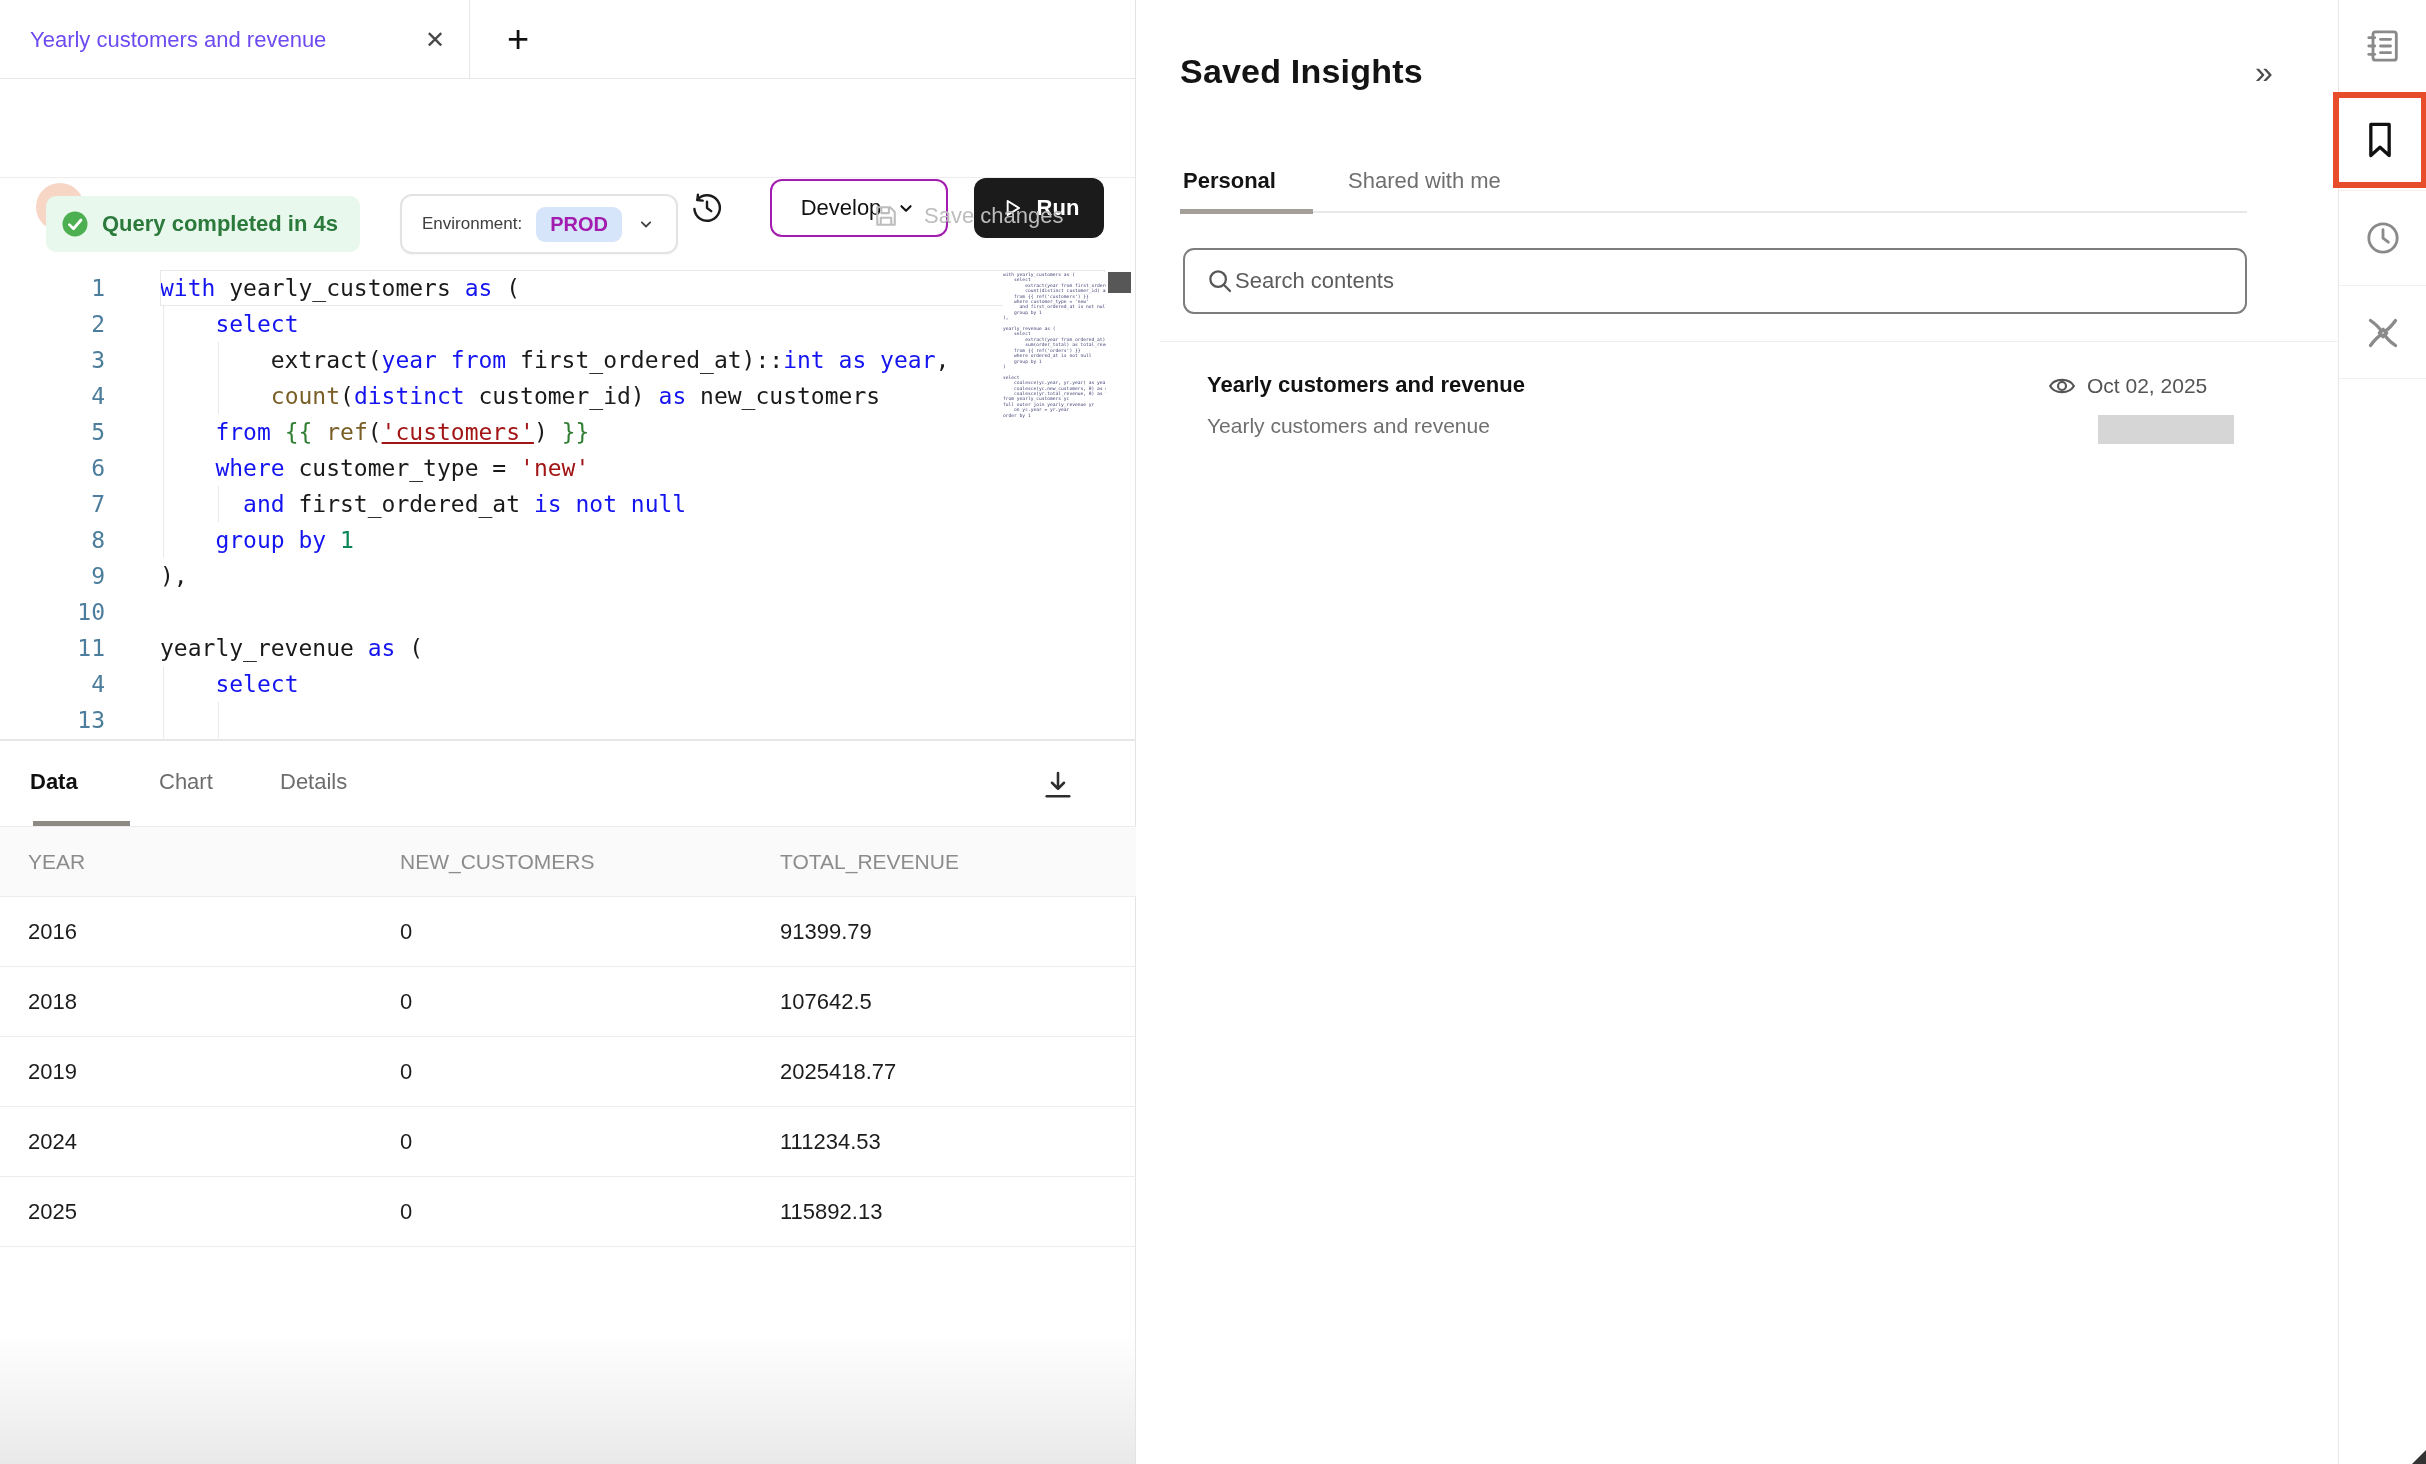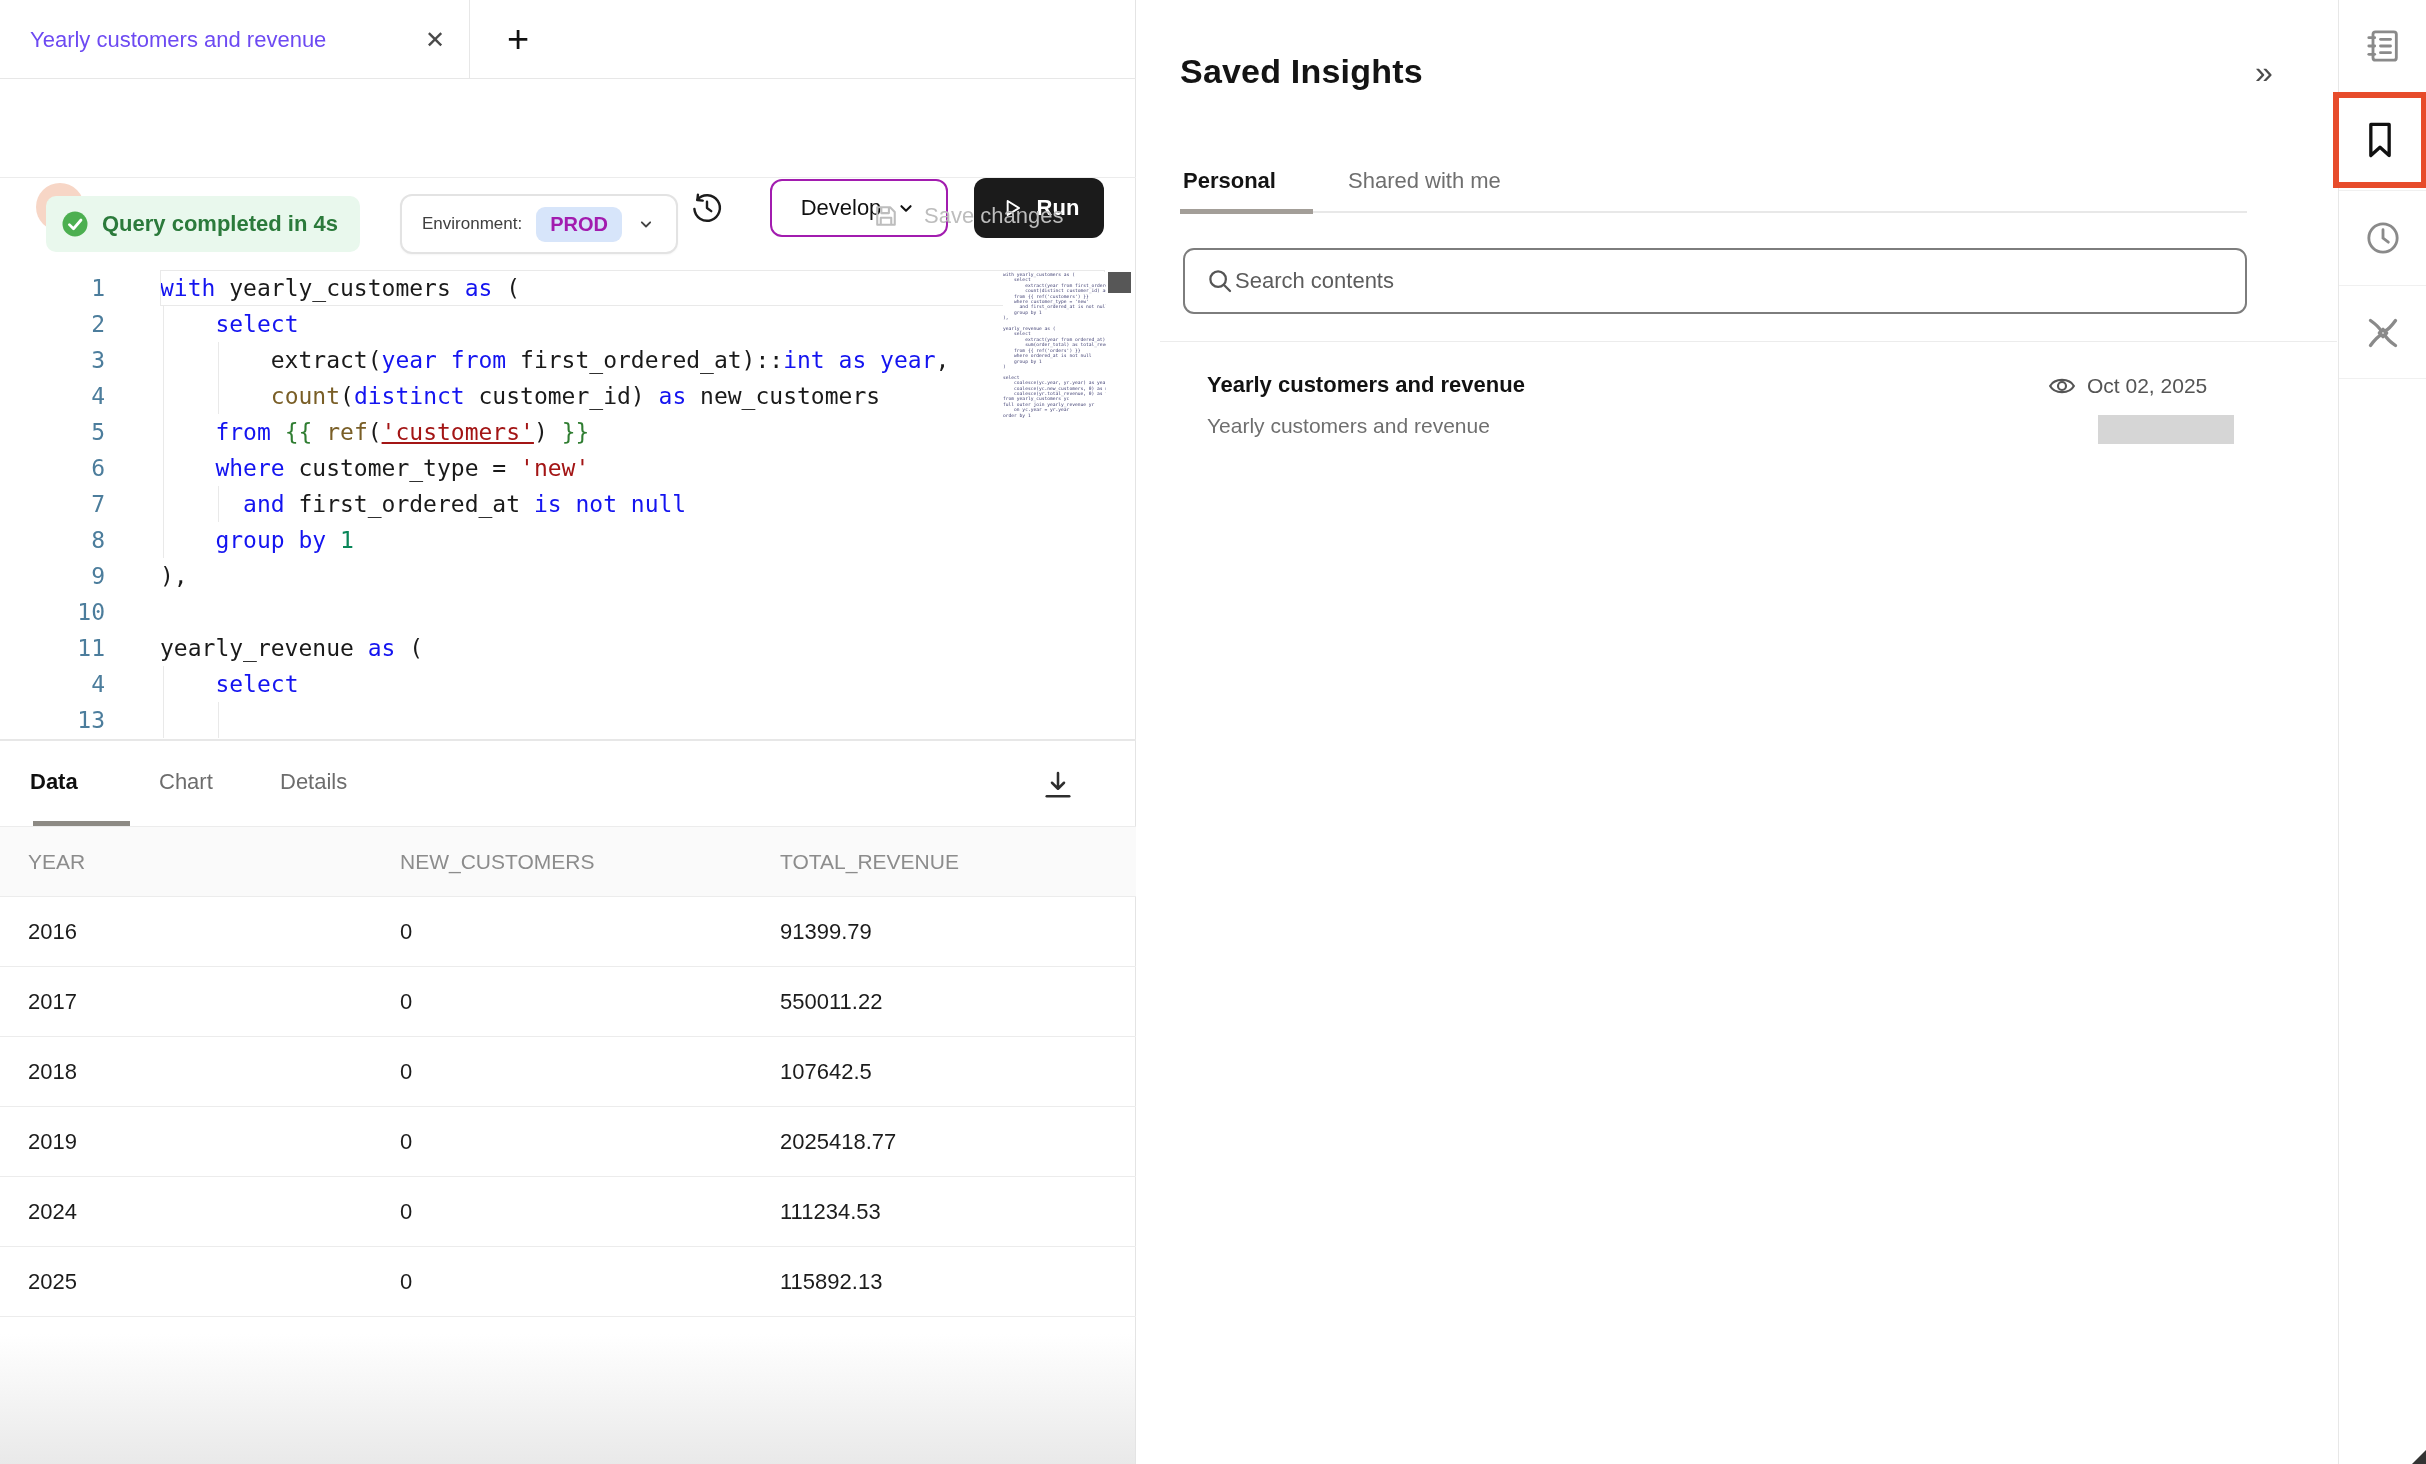--- a/index.html
+++ b/index.html
@@ -256,25 +256,20 @@
             <th>TOTAL_REVENUE</th>
           </tr>
         </thead>
       <tbody>
           <tr>
             <td>2016</td>
             <td>0</td>
             <td>91399.79</td>
           </tr>
           <tr>
-            <td>2017</td>
-            <td>0</td>
-            <td>550011.22</td>
-          </tr>
-          <tr>
             <td>2018</td>
             <td>0</td>
             <td>107642.5</td>
           </tr>
           <tr>
             <td>2019</td>
             <td>0</td>
             <td>2025418.77</td>
           </tr>
           <tr>

